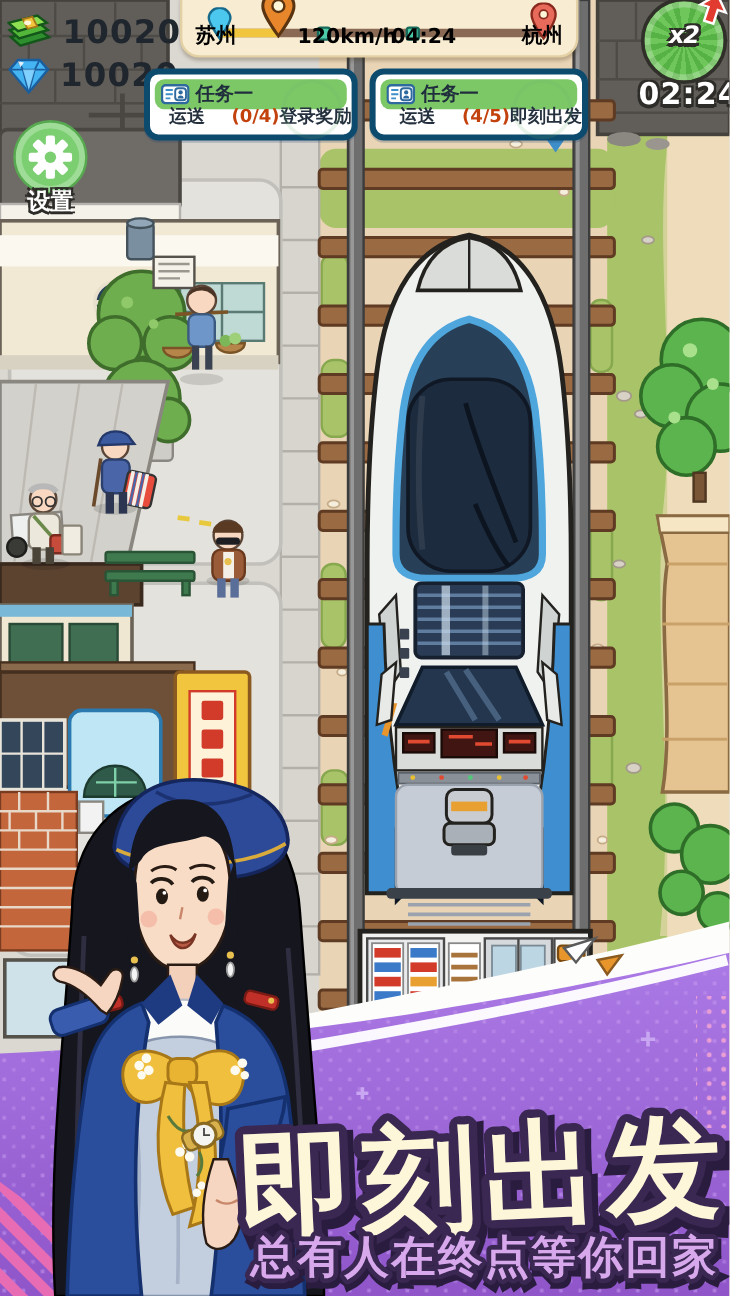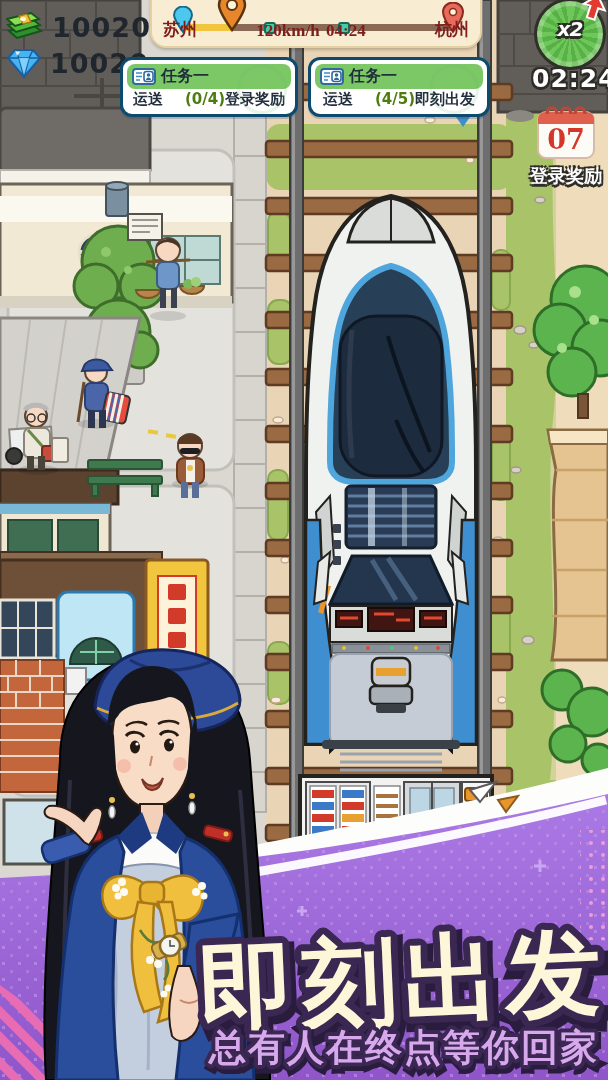--- a/index.html
+++ b/index.html
@@ -18,48 +18,48 @@
   .cur-row { display:flex; align-items:center; gap:8px; height:34px; }
   .cur-value { font-size:27px; font-weight:bold; color:#20262e; letter-spacing:1px; }
 
   
   .route-card { left:150px; top:-14px; width:332px; height:62px; background:#f8edd2;
     border:2px solid #e3d0a4; border-radius:16px; box-shadow:0 2px 3px rgba(60,40,10,.25); }
   .route-line { position:absolute; left:30px; right:26px; top:36px; height:7px; background:#8a6a55; border-radius:4px; }
   .route-line-done { position:absolute; left:30px; top:36px; width:52px; height:7px; background:#f2c53e; border-radius:4px; }
   .route-pin { position:absolute; }
   .route-sq { position:absolute; width:12px; height:12px; background:#4cc9a6; border:2px solid #17695a; border-radius:3px; top:34px; }
-  .route-labels span { position:absolute; bottom:5px; font-size:17px; font-weight:600; color:#7f1d1d; text-align:center;font-family:Liberation Serif, serif; }
+  .route-labels span { position:absolute; bottom:5px; font-size:17px; font-weight:600; color:#000000; text-align:center; }
   .rl-from { left:2px;  width:52px; }
   .rl-speed{ left:96px; width:80px; }
   .rl-time { left:174px;width:28px; }
   .rl-to   { right:2px; width:52px; }
 
   
   .boost { left:532px; top:-2px; width:76px; text-align:center; }
   .boost-circle { position:relative; width:72px; height:72px; margin:0 auto; border-radius:50%;
     background:repeating-conic-gradient(#6fc75b 0deg 11deg, #57b245 11deg 22deg);
     border:3px solid #312f2a; box-shadow:inset 0 0 0 5px rgba(255,255,255,.25); }
   .boost-label { position:absolute; left:0; right:0; top:16px; font-size:20px; font-style:italic; letter-spacing:-1px; }
   .boost-arrow { position:absolute; right:-4px; top:-8px; }
   .boost-timer { margin-top:-6px; font-size:25px; letter-spacing:1px; }
 
   
-  .task { position:absolute; top:57px; height:60px; background:#fff; border:3px solid #0c4a6e;
+  .task { position:absolute; top:57px; height:60px; background:#fff; border:5px solid #0c4a6e;
     border-radius:12px; box-shadow:0 2px 0 rgba(40,70,110,.25); }
   .task-1 { left:120px; width:178px; }
   .task-2 { left:308px; width:182px; }
   .task::after { content:""; position:absolute; right:8px; top:4px; width:44px; height:44px;
     border:3px solid rgba(110,180,120,.16); border-radius:50%; pointer-events:none; }
   .task-header { position:absolute; left:4px; right:4px; top:4px; height:25px; background:#7cc866;
     border-radius:8px; display:flex; align-items:center; padding-left:5px; gap:5px; }
   .task-title { font-size:16px; font-weight:bold; color:#1f2d3d; }
-  .task-body { position:absolute; left:0; right:0; bottom:4px; height:22px; display:flex; justify-content:center; align-items:center;
+  .task-body { position:absolute; left:0; right:0; bottom:4px; height:22px; display:flex; justify-content:flex-end; align-items:center;
     font-size:15px; font-weight:600; color:#24303e; white-space:nowrap; }
-  .task-progress { color:#4d7c0f;padding-left:22px; }
+  .task-progress { color:#c2410c;padding-left:22px; }
   .task-tail { position:absolute; left:454px; top:114px; width:0; height:0;
     border-left:9px solid transparent; border-right:9px solid transparent; border-top:13px solid #3d8ec9; z-index:9; }
 
   
   .settings { left:8px; top:100px; width:68px; text-align:center; }
   .settings-circle { width:62px; height:62px; margin:0 auto; border-radius:50%; background:#7bcf71;
     border:2px solid #57a850; box-shadow:inset 0 0 0 5px rgba(255,255,255,.28); display:flex; align-items:center; justify-content:center; }
   .settings-label { margin-top:-7px; font-size:19px; }
 
   
@@ -630,24 +630,34 @@
     <span class="task-title">任务一</span>
   </div>
   <div class="task-body">
     <span>运送</span>
     <span class="task-progress">(4/5)</span>
     <span>即刻出发</span>
   </div>
 </div>
 <div class="hud task-tail"></div>
 
-
-<div class="hud login-reward">
-  <svg width="58" height="60" viewBox="0 0 58 60">
-    <rect x="1" y="10" width="56" height="46" rx="8" fill="#fdfbf6" stroke="#d9b9a8" stroke-width="2"></rect>
-    <path d="M1,22 L1,18 Q1,10 9,10 L49,10 Q57,10 57,18 L57,22 Z" fill="#e0604e"></path>
-    <path d="M10,12 a5,6 0 0 1 10,0 M24,12 a5,6 0 0 1 10,0 M38,12 a5,6 0 0 1 10,0" fill="none" stroke="#b84838" stroke-width="3.5"></path>
-    <text x="29" y="47" text-anchor="middle" font-size="27" font-weight="bold" font-family="DejaVu Serif, Liberation Serif, serif" fill="#d4372a">07</text>
-  </svg>
-  <div class="lr-label outline-text">登录奖励</div>
+<div class="hud settings">
+  <div class="settings-circle">
+    <svg width="38" height="38" viewBox="-20 -20 40 40">
+      <g fill="#ffffff">
+        <rect x="-4" y="-19" width="8" height="10" rx="2"></rect>
+        <rect x="-4" y="-19" width="8" height="10" rx="2" transform="rotate(45)"></rect>
+        <rect x="-4" y="-19" width="8" height="10" rx="2" transform="rotate(90)"></rect>
+        <rect x="-4" y="-19" width="8" height="10" rx="2" transform="rotate(135)"></rect>
+        <rect x="-4" y="-19" width="8" height="10" rx="2" transform="rotate(180)"></rect>
+        <rect x="-4" y="-19" width="8" height="10" rx="2" transform="rotate(225)"></rect>
+        <rect x="-4" y="-19" width="8" height="10" rx="2" transform="rotate(270)"></rect>
+        <rect x="-4" y="-19" width="8" height="10" rx="2" transform="rotate(315)"></rect>
+        <circle r="12"></circle>
+      </g>
+      <circle r="5" fill="#7bcf71"></circle>
+    </svg>
+  </div>
+  <div class="settings-label outline-text">设置</div>
 </div>
 
+
 </div>
 
 </body></html>

